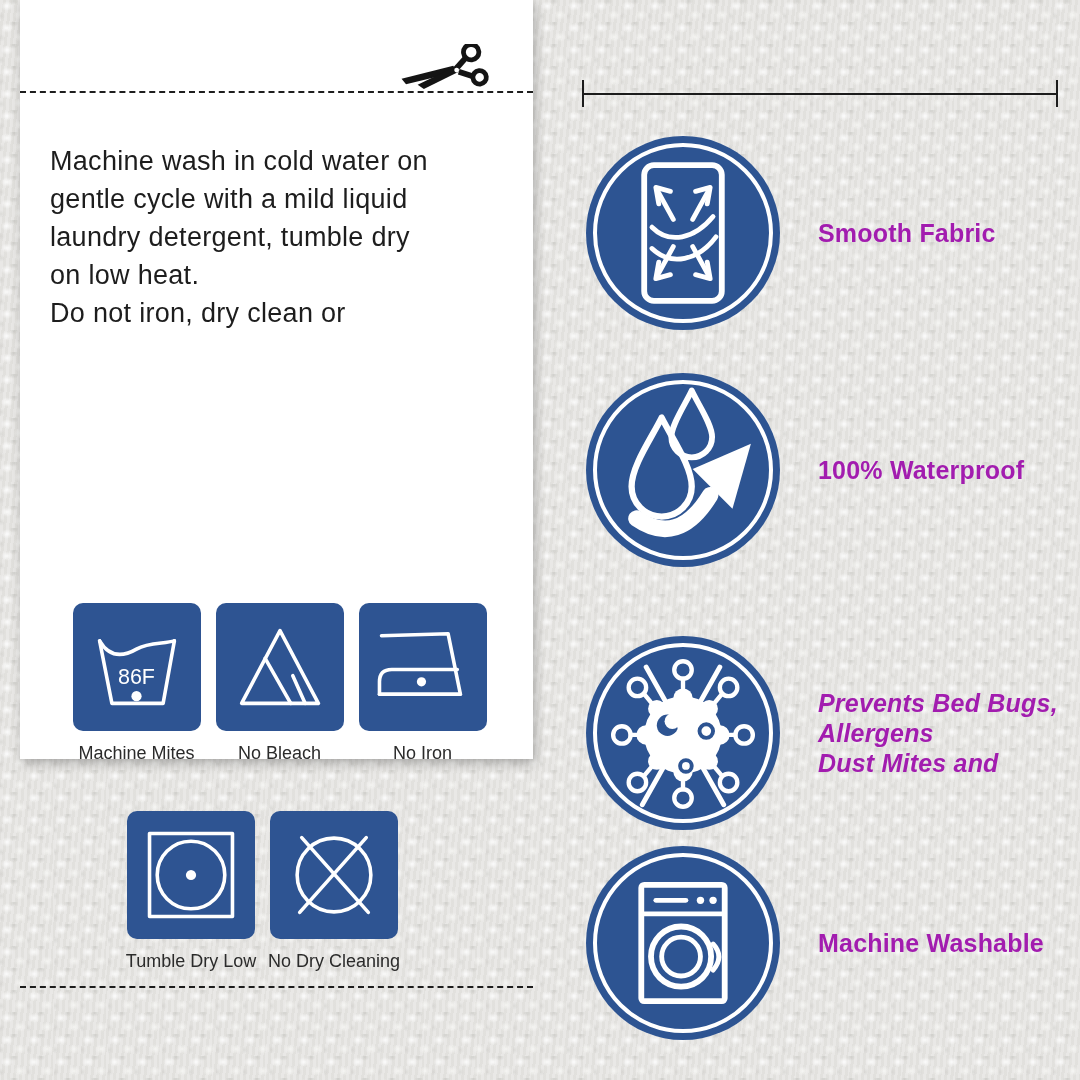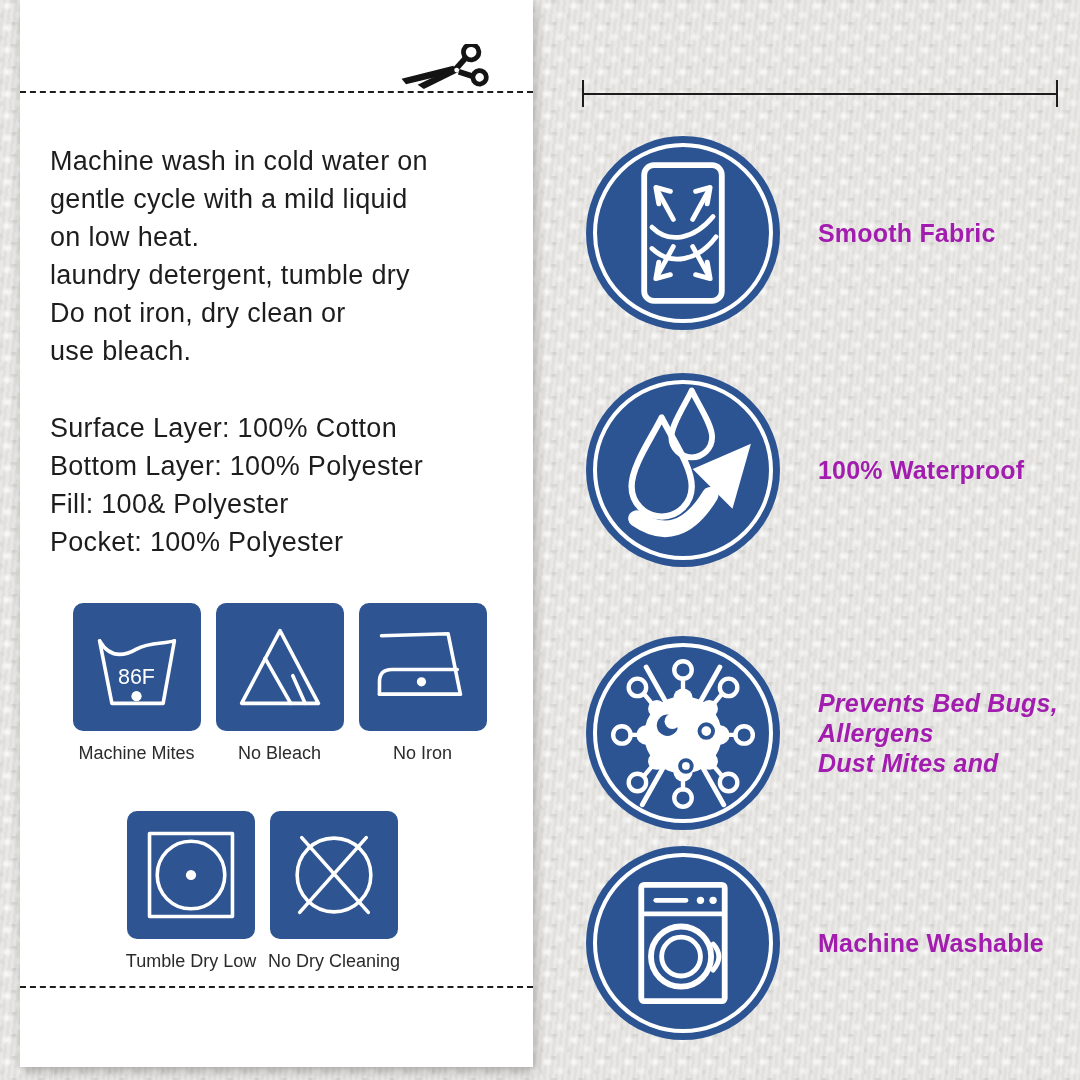--- a/index.html
+++ b/index.html
@@ -12,21 +12,21 @@
       radial-gradient(ellipse 9px 7px at 7px 6px,  rgba(255,255,255,.85) 0%, rgba(255,255,255,0) 70%),
       radial-gradient(ellipse 9px 7px at 20px 15px, rgba(250,250,248,.75) 0%, rgba(250,250,248,0) 70%),
       radial-gradient(ellipse 7px 6px at 14px 1px,  rgba(185,184,180,.45) 0%, rgba(185,184,180,0) 65%),
       radial-gradient(ellipse 7px 6px at 1px 16px,  rgba(200,199,196,.40) 0%, rgba(200,199,196,0) 65%),
       repeating-linear-gradient(97deg, rgba(255,255,255,.06) 0 3px, rgba(110,110,108,.05) 3px 6px);
     background-size: 27px 22px, 27px 22px, 27px 22px, 27px 22px, 53px 53px;
   }
 
   
   .card{
-    position:absolute; left:20px; top:0; width:513px; height:1067px;
+    position:absolute; left:20px; top:0; width:513px; height:759px;
     background:#ffffff;
     box-shadow:2px 4px 10px rgba(0,0,0,.28);
   }
   .cutline{ position:absolute; left:0; right:0; border-top:2px dashed #1d1d1d; }
   .cutline.top{ top:91px; }
   .cutline.bottom{ top:986px; }
   .scissors{ position:absolute; top:44px; right:36px; width:96px; height:50px; }
 
   .para{ position:absolute; left:30px; color:#1d1d1d; font-size:27px; line-height:38px; letter-spacing:.3px; }
   .para.instructions{ top:142px; }
@@ -80,32 +80,25 @@
       <line x1="60" y1="30" x2="74" y2="36" stroke="#141414" stroke-width="6"></line>
       <circle cx="75" cy="11" r="8" fill="none" stroke="#141414" stroke-width="5"></circle>
       <circle cx="81" cy="38" r="7" fill="none" stroke="#141414" stroke-width="5"></circle>
       <circle cx="58" cy="28" r="2.5" fill="#ffffff"></circle>
     </g>
   </svg>
 
   <div class="para instructions">
     <div>Machine wash in cold water on</div>
     <div>gentle cycle with a mild liquid</div>
+    <div>laundry detergent, tumble dry</div>
     <div>on low heat.</div>
-    <div>laundry detergent, tumble dry</div>
     <div>Do not iron, dry clean or</div>
-    <div>use bleach.</div>
-  </div>
-
-  <div class="para materials">
-    <div>Surface Layer: 100% Cotton</div>
-    <div>Bottom Layer: 100% Polyester</div>
-    <div>Fill: 100&amp; Polyester</div>
-    <div>Pocket: 100% Polyester</div>
-  </div>
+  </div>
+
 
   <div class="care-grid">
     <div class="care-row r1">
 
       <div class="care-cell">
         <div class="care-sq">
           <svg viewBox="0 0 125 125">
             <path class="st" stroke-width="3.5" d="M26,37 L38,98 L88,98 L99,37"></path>
             <path class="st" stroke-width="3.5" d="M26,37 C36,54 50,52 62,45 C74,38 89,40 99,37"></path>
             <text x="62" y="79" text-anchor="middle" fill="#ffffff" font-size="21">86F</text>

